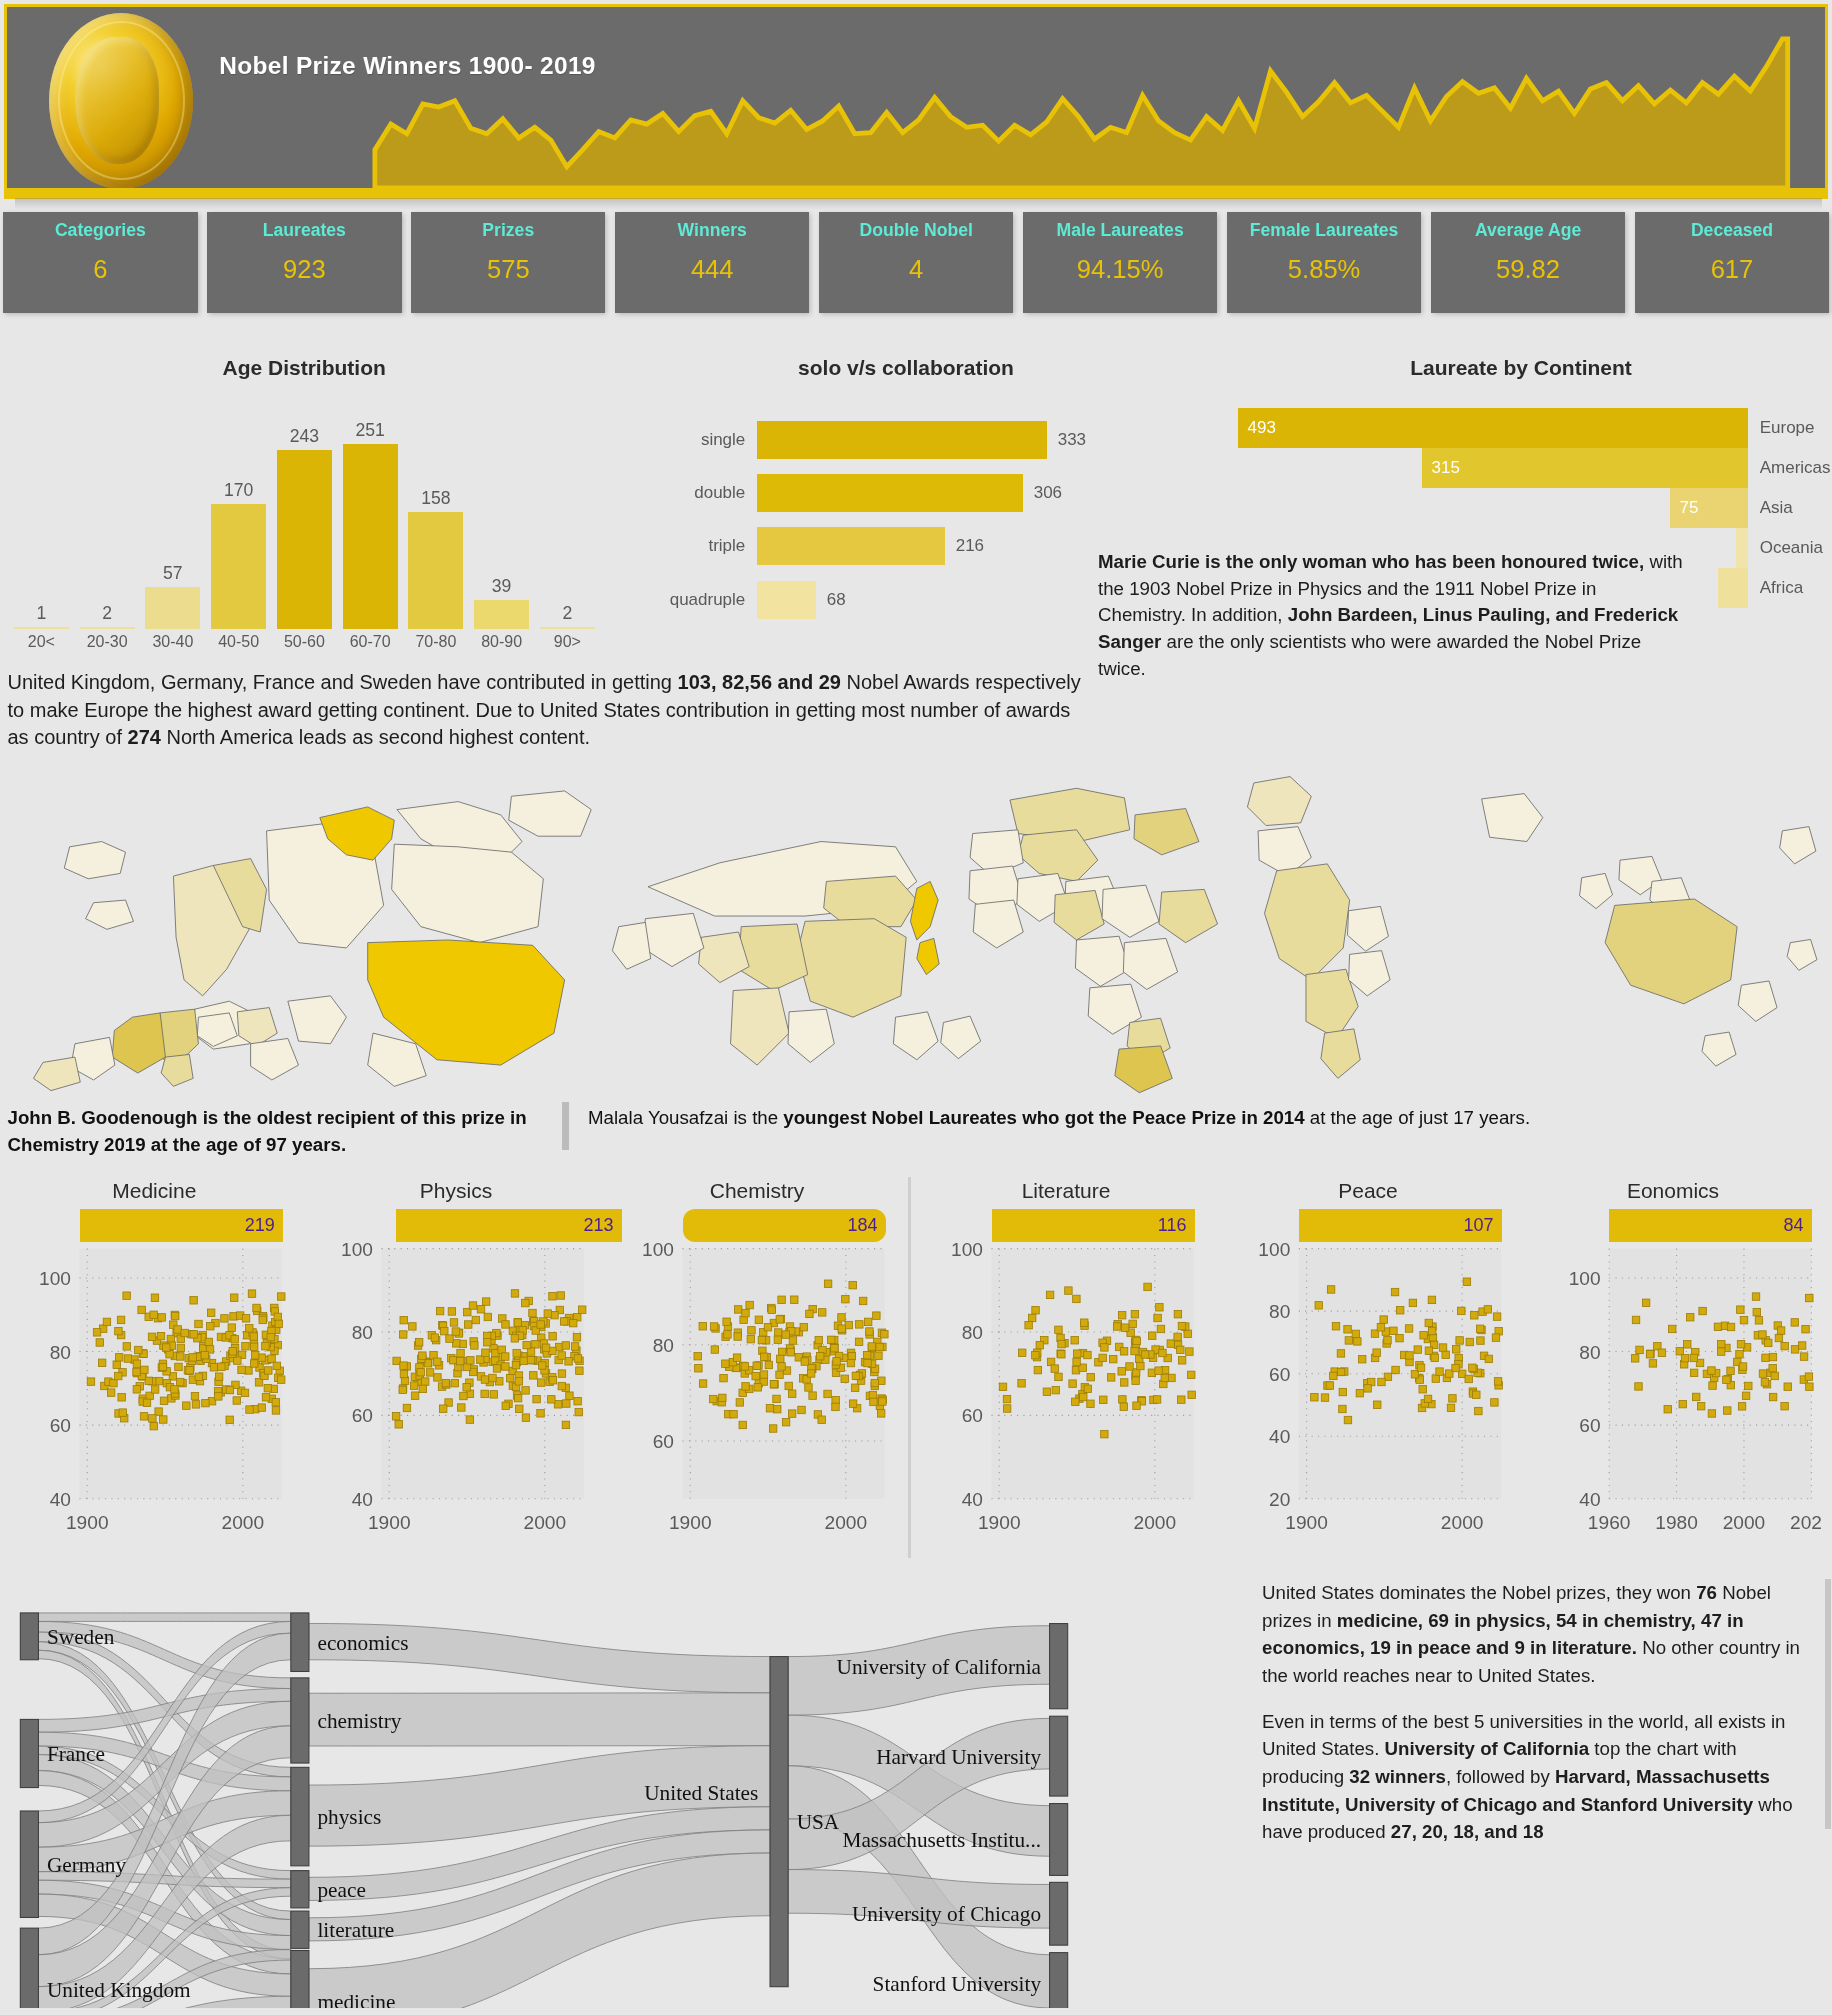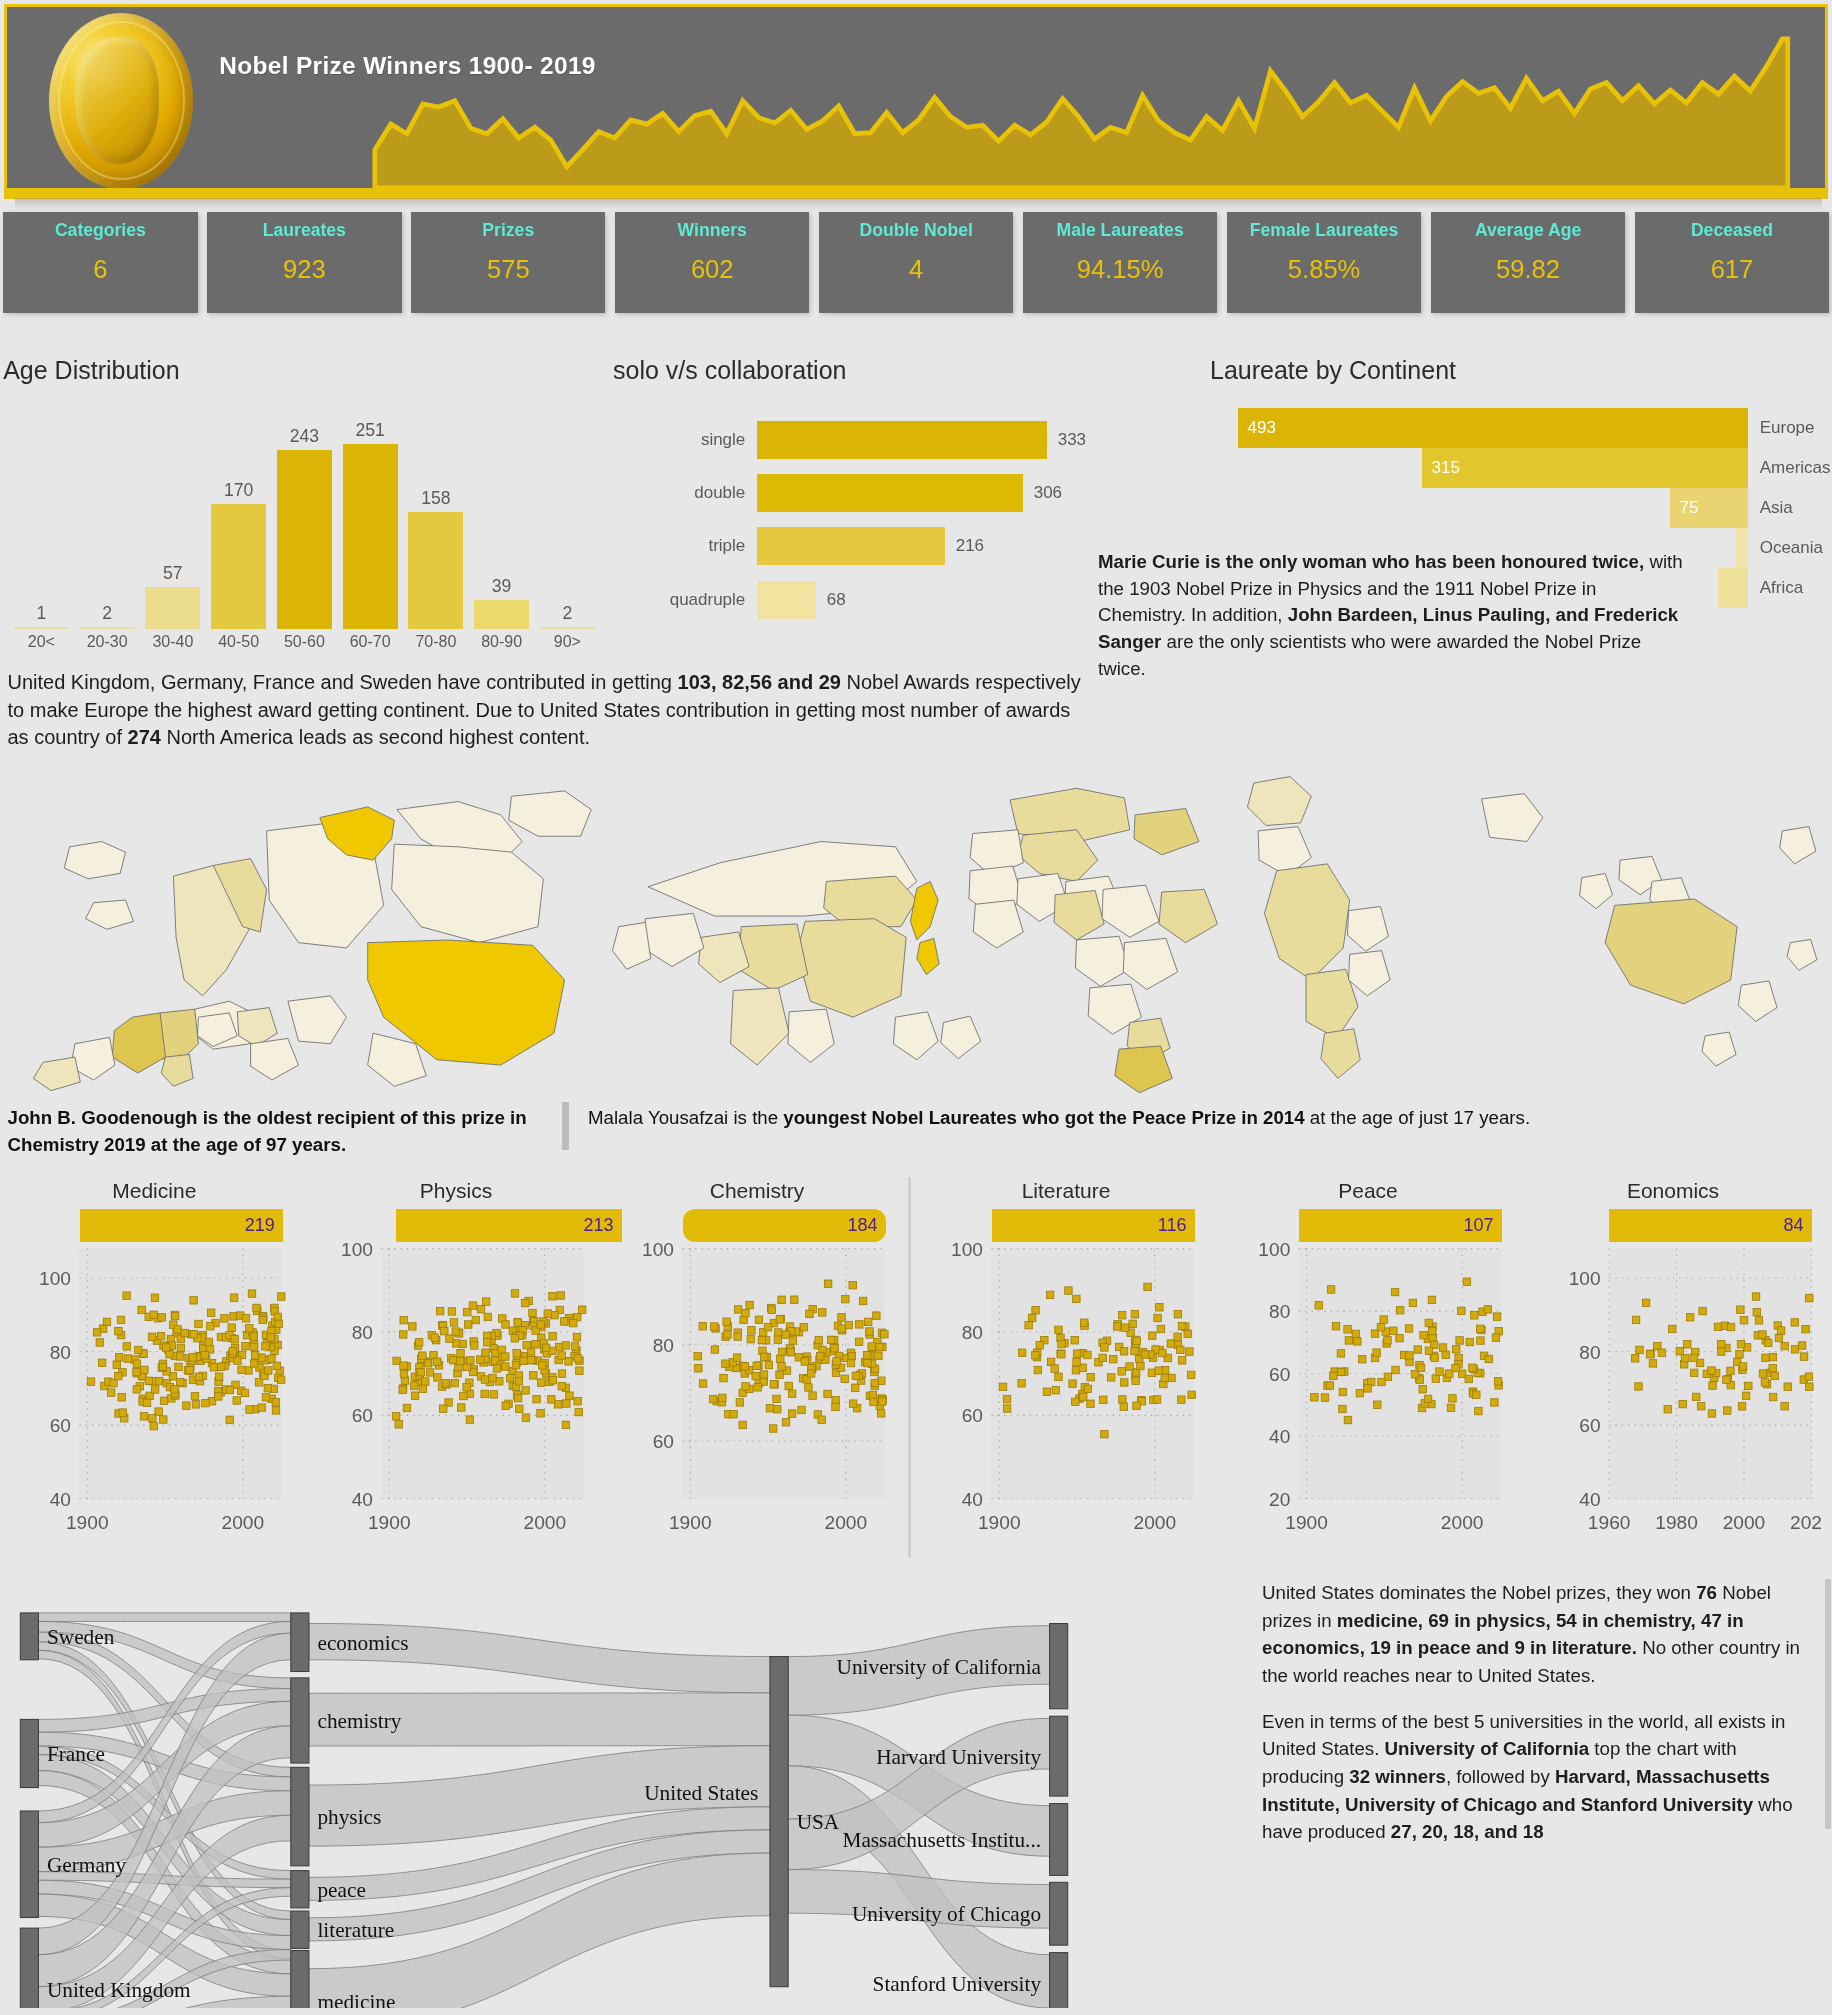--- a/index.html
+++ b/index.html
@@ -67,21 +67,21 @@
     color:#5eead4; font-weight:bold; font-size:17.6px;
     font-stretch:condensed;
   }
   .kpi-value{
     position:absolute;left:0;right:0;top:43px;text-align:center;
     color:#e8c207; font-size:25.6px;
   }
 
   
   .panel-title{
-    font-size:25px; color:#2b2b2b; 
+    font-size:21px; color:#2b2b2b; text-align:center;font-weight:bold;
   }
   #age-panel{ position:absolute; left:3.2px; top:352px; width:602px; height:314px;}
   #age-title{ position:absolute; left:0; width:100%; top:4.3px;}
   #age-plot{ position:absolute; left:10.7px; top:53px; width:581px; height:224px;
     display:flex; align-items:flex-end; justify-content:space-between; }
   .agebar-wrap{ width:55px; display:flex; flex-direction:column; align-items:center; justify-content:flex-end; height:100%;}
   .agebar-val{ font-size:17.6px; color:#5a5a5a; margin-bottom:3.2px;}
   .agebar{ width:100%; background:#e2bb08; }
   #age-axis{ position:absolute; left:10.7px; top:281px; width:581px;
     display:flex; justify-content:space-between;}
@@ -247,21 +247,21 @@
   <div class="kpi">
     <div class="kpi-label">Laureates</div>
     <div class="kpi-value">923</div>
     </div>
   <div class="kpi">
     <div class="kpi-label">Prizes</div>
     <div class="kpi-value">575</div>
     </div>
   <div class="kpi">
     <div class="kpi-label">Winners</div>
-    <div class="kpi-value">602</div>
+    <div class="kpi-value">444</div>
     </div>
   <div class="kpi">
     <div class="kpi-label">Double Nobel</div>
     <div class="kpi-value">4</div>
     </div>
   <div class="kpi">
     <div class="kpi-label">Male Laureates</div>
     <div class="kpi-value">94.15%</div>
     </div>
   <div class="kpi">

